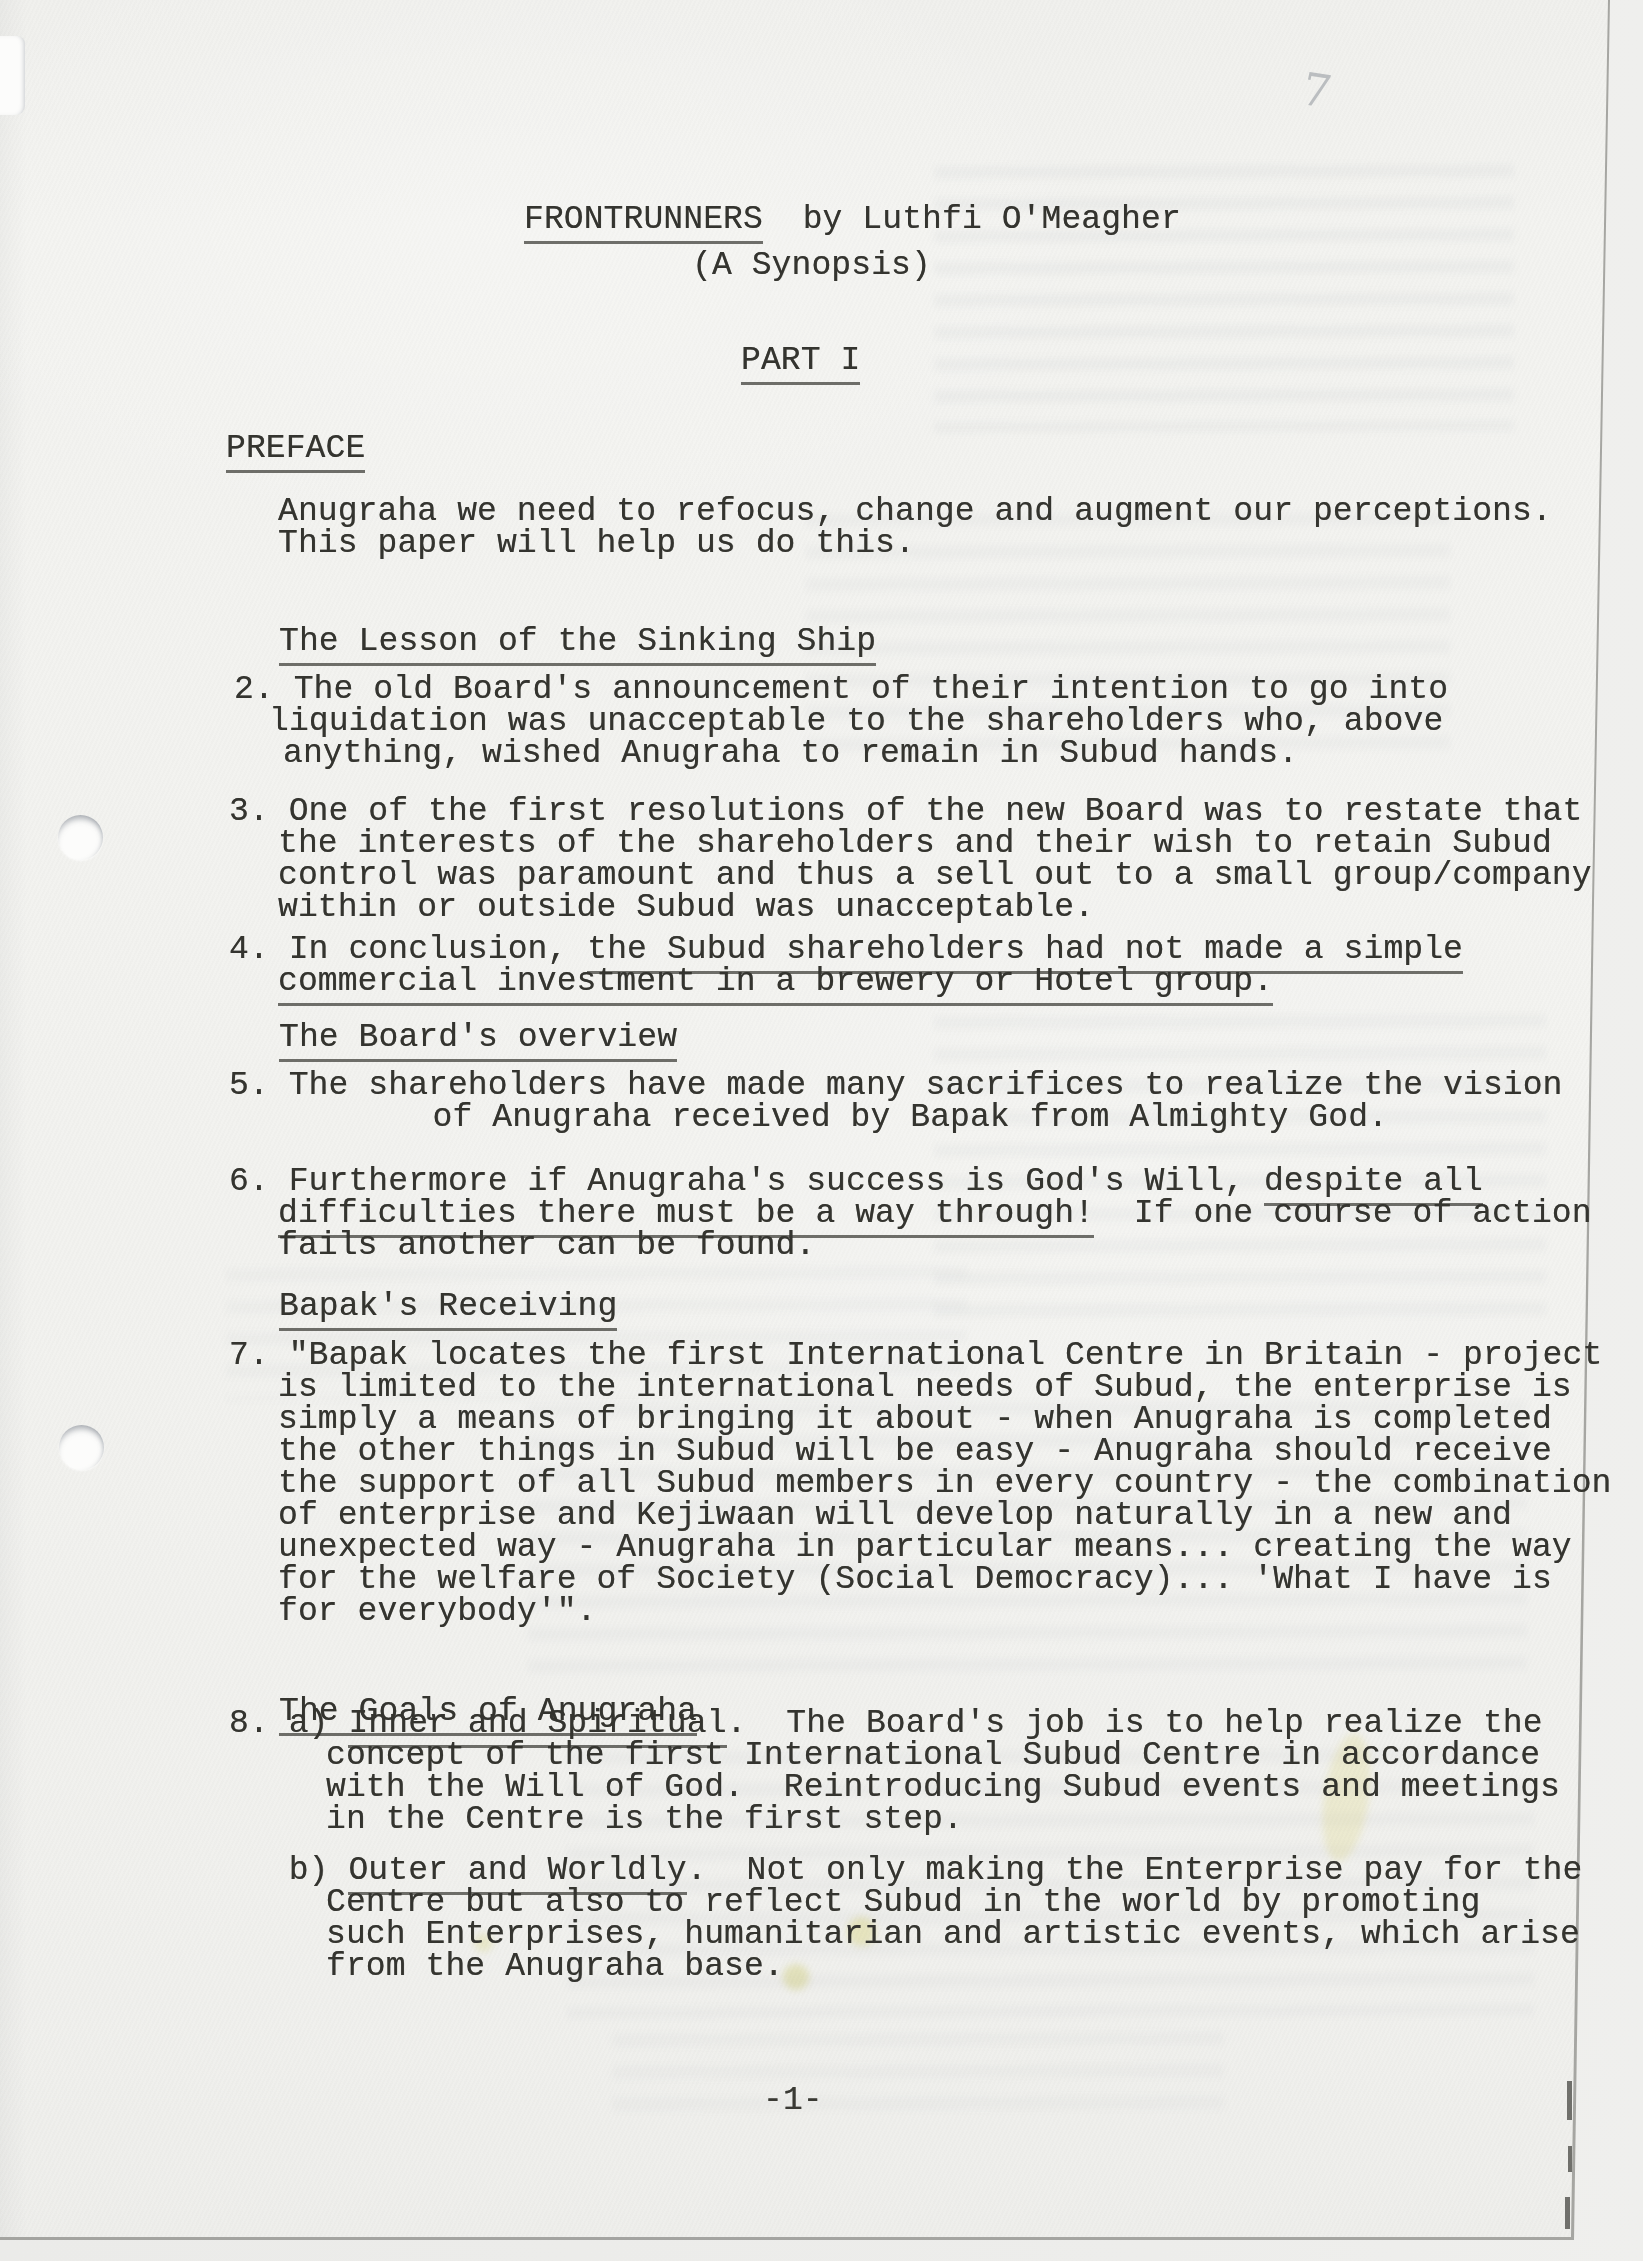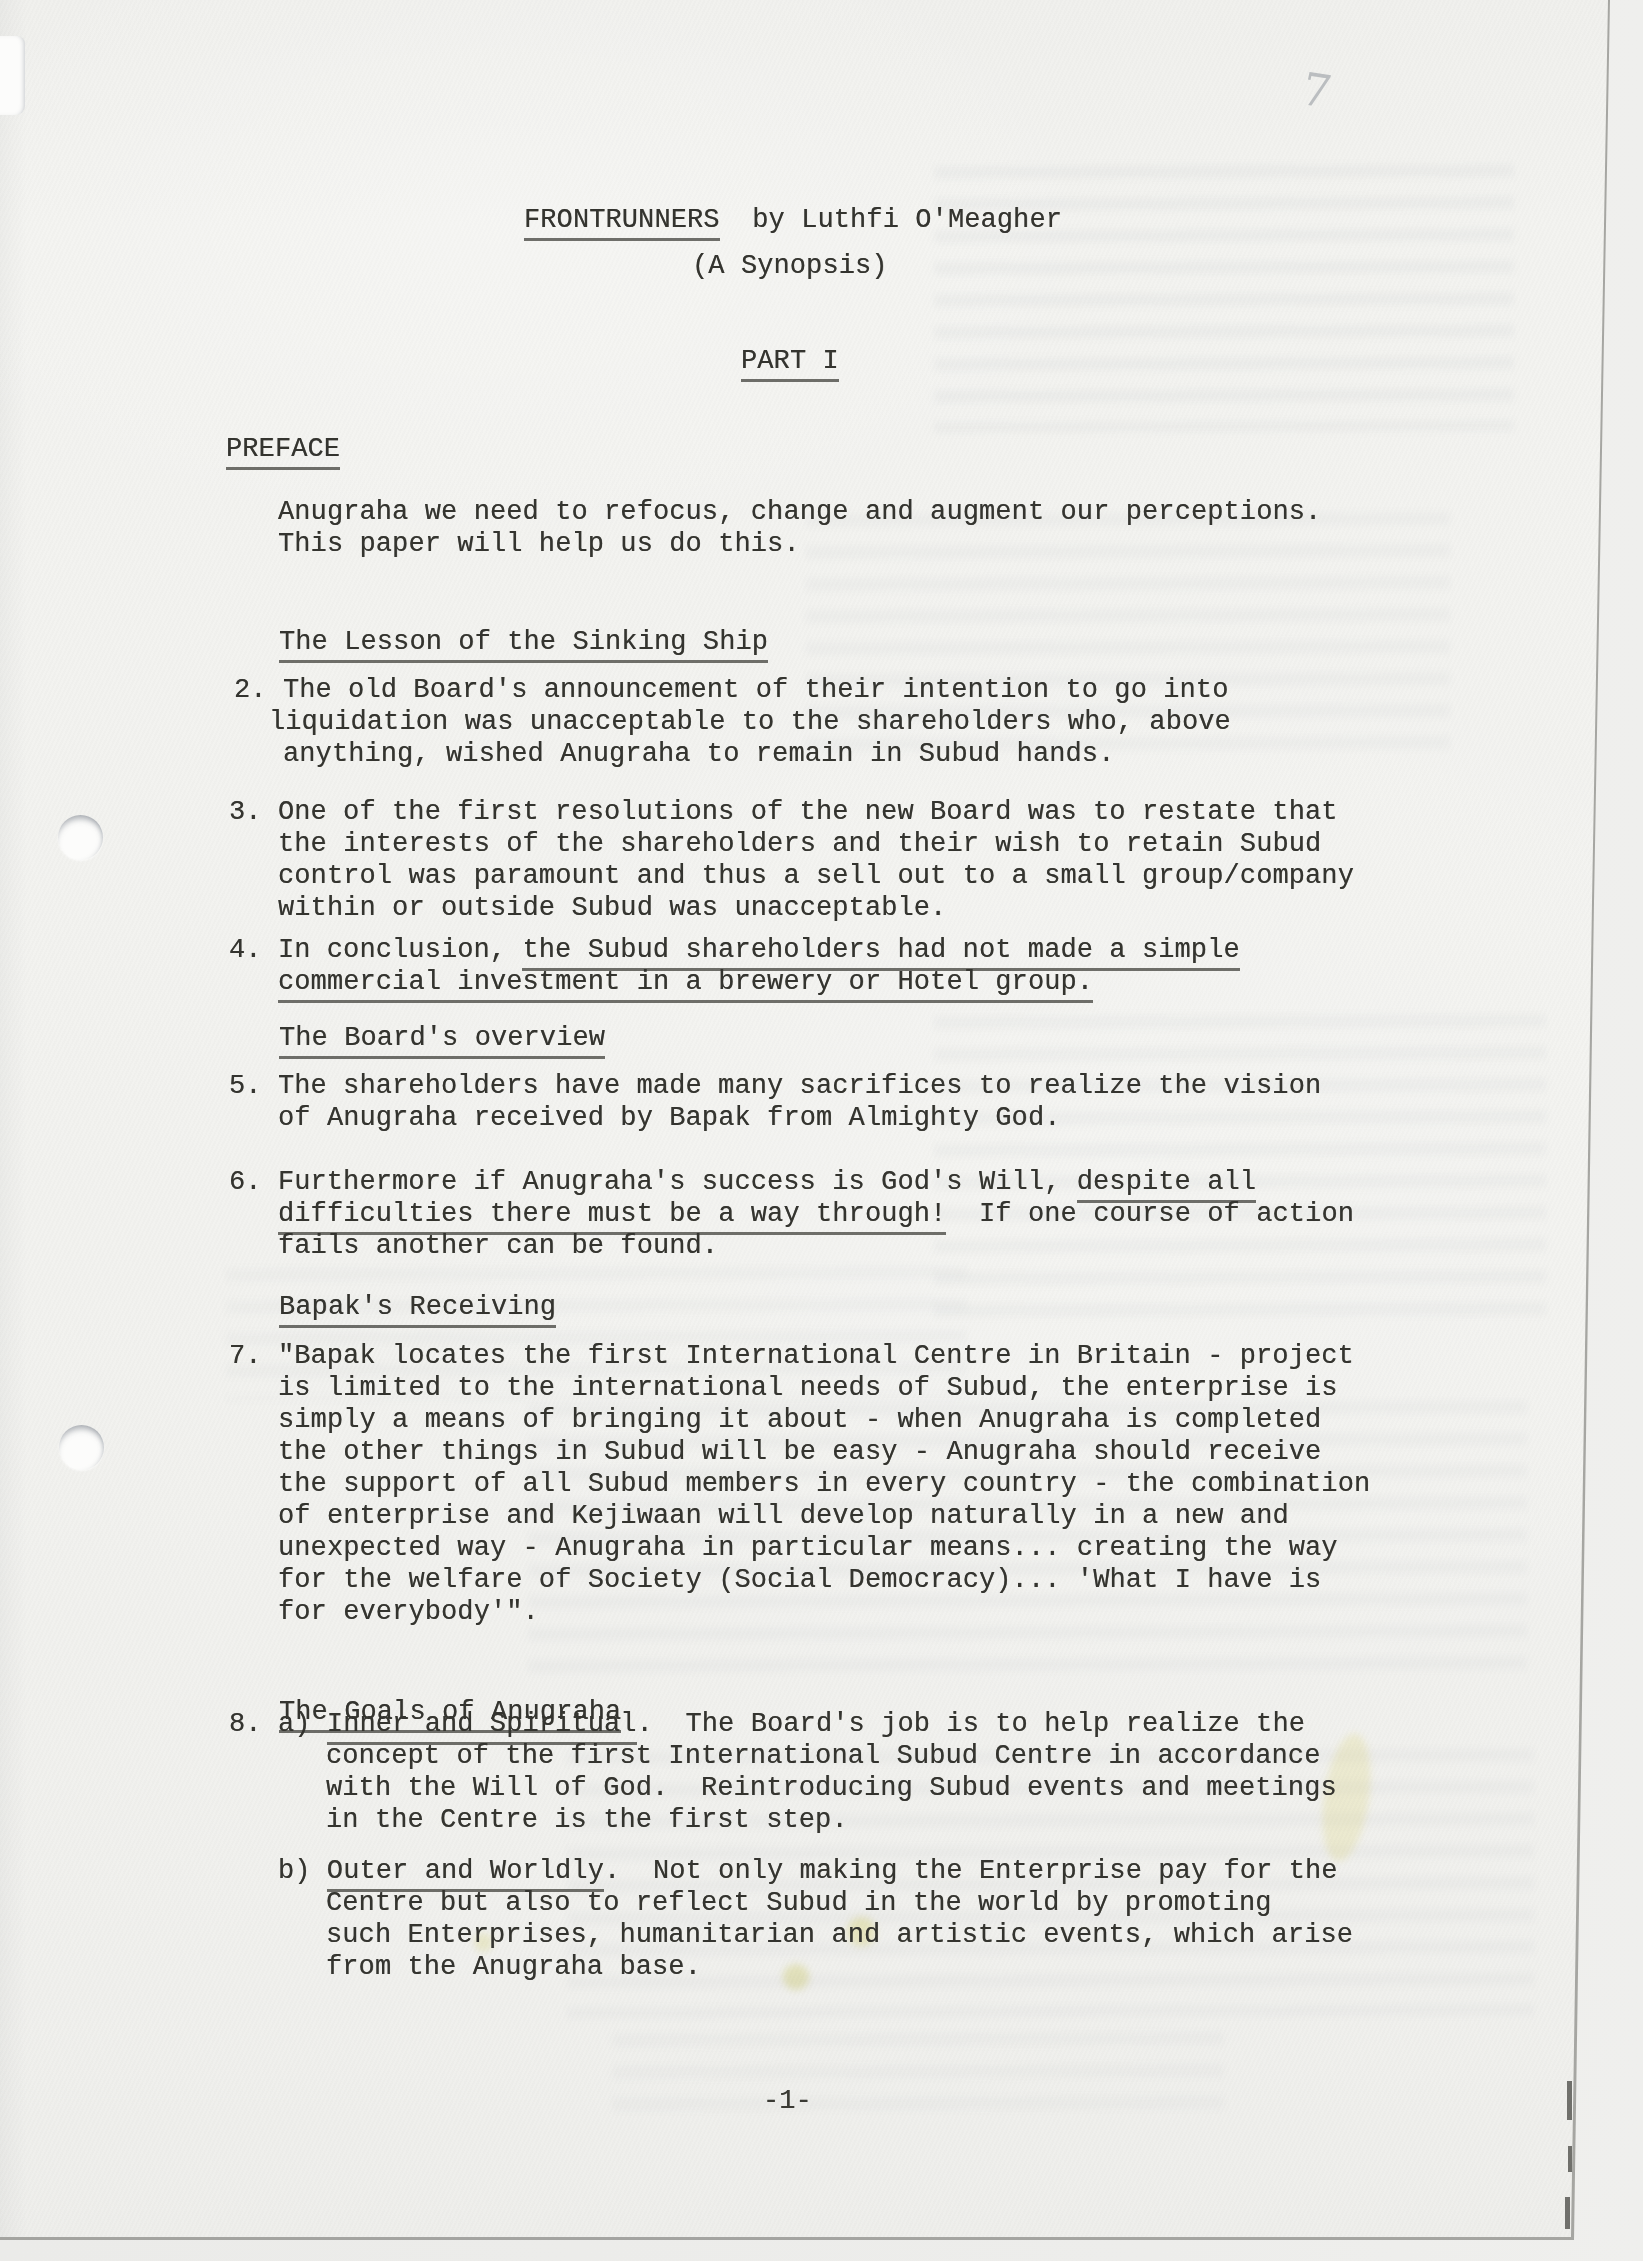--- a/index.html
+++ b/index.html
@@ -24,21 +24,21 @@
       radial-gradient(1353px 967px at 68% 52%, rgba(255,255,255,.16), transparent 65%),
       linear-gradient(90deg, rgba(105,110,115,.055), rgba(0,0,0,0) 27px),
       repeating-linear-gradient(115deg, rgba(255,255,255,.015) 0 1.9px, rgba(0,0,0,.012) 1.9px 3.9px),
       linear-gradient(180deg,#f0f0ed 0%,#f3f3f0 10%,#f2f2ef 55%,#f0f0ed 88%,#eeeeeb 100%);
     clip-path:polygon(0 0,1608px 0,1592px 902px,1571px 2237px,0 2237px);
   }
 
   
   .hline,.block{
     position:absolute;
-    font-size:27px;line-height:32px;
+    font-size:33px;line-height:32px;
     color:#34342f;
     white-space:pre;
     text-shadow:0 0 0.6px rgba(52,52,47,.45), 0.3px 0.3px 0 rgba(52,52,47,.3);
     letter-spacing:0.1px;
   }
   .line{white-space:pre;height:32px;}
   .useg{
     border-bottom:3.2px solid rgba(58,58,52,.72);
     padding-bottom:3.2px;
   }
@@ -106,21 +106,21 @@
   <div class="hline" style="left:741px;top:345px;text-align:right;"><span class="useg">PART I</span></div>
   <div class="hline" style="left:226px;top:433px;"><span class="useg">PREFACE</span></div>
 
   <div id="body-blocks">
       <div class="block" style="top: 496px; left: 229px;"><div class="line" style="margin-left: 49px; text-align: center;"><span>Anugraha we need to refocus, change and augment our perceptions.</span></div><div class="line" style="margin-left: 49px;"><span>This paper will help us do this.</span></div></div>
       <div class="block" style="top: 626px; left: 279px;"><span class="useg">The Lesson of the Sinking Ship</span></div>
       <div class="block" style="top: 674px; left: 234px;"><div class="line"><span>2. The old Board's announcement of their intention to go into</span></div><div class="line" style="margin-left: 35px;"><span>liquidation was unacceptable to the shareholders who, above</span></div><div class="line" style="margin-left: 49px;"><span>anything, wished Anugraha to remain in Subud hands.</span></div></div>
       <div class="block" style="top: 796px; left: 229px;"><div class="line"><span>3. One of the first resolutions of the new Board was to restate that</span></div><div class="line" style="margin-left: 49px;"><span>the interests of the shareholders and their wish to retain Subud</span></div><div class="line" style="margin-left: 49px;"><span>control was paramount and thus a sell out to a small group/company</span></div><div class="line" style="margin-left: 49px;"><span>within or outside Subud was unacceptable.</span></div></div>
       <div class="block" style="top: 934px; left: 229px;"><div class="line"><span>4. In conclusion, </span><span class="useg">the Subud shareholders had not made a simple</span></div><div class="line" style="margin-left: 49px;"><span class="useg">commercial investment in a brewery or Hotel group.</span></div></div>
       <div class="block" style="top: 1022px; left: 279px;"><span class="useg">The Board's overview</span></div>
-      <div class="block" style="top: 1070px; left: 229px;"><div class="line"><span>5. The shareholders have made many sacrifices to realize the vision</span></div><div class="line" style="margin-left: 49px;"><span>of Anugraha received by Bapak from Almighty God.</span></div></div>
+      <div class="block" style="top: 1070px; left: 229px;"><div class="line"><span>5. The shareholders have made many sacrifices to realize the vision</span></div><div class="line" style="margin-left: 29px; text-align: center;"><span>of Anugraha received by Bapak from Almighty God.</span></div></div>
       <div class="block" style="top: 1166px; left: 229px;"><div class="line"><span>6. Furthermore if Anugraha's success is God's Will, </span><span class="useg">despite all</span></div><div class="line" style="margin-left: 49px;"><span class="useg">difficulties there must be a way through!</span><span>  If one course of action</span></div><div class="line" style="margin-left: 49px;"><span>fails another can be found.</span></div></div>
       <div class="block" style="top: 1291px; left: 279px;"><span class="useg">Bapak's Receiving</span></div>
       <div class="block" style="top: 1340px; left: 229px;"><div class="line"><span>7. "Bapak locates the first International Centre in Britain - project</span></div><div class="line" style="margin-left: 49px;"><span>is limited to the international needs of Subud, the enterprise is</span></div><div class="line" style="margin-left: 49px;"><span>simply a means of bringing it about - when Anugraha is completed</span></div><div class="line" style="margin-left: 49px;"><span>the other things in Subud will be easy - Anugraha should receive</span></div><div class="line" style="margin-left: 49px;"><span>the support of all Subud members in every country - the combination</span></div><div class="line" style="margin-left: 49px;"><span>of enterprise and Kejiwaan will develop naturally in a new and</span></div><div class="line" style="margin-left: 49px;"><span>unexpected way - Anugraha in particular means... creating the way</span></div><div class="line" style="margin-left: 49px;"><span>for the welfare of Society (Social Democracy)... 'What I have is</span></div><div class="line" style="margin-left: 49px;"><span>for everybody'".</span></div></div>
       <div class="block" style="top: 1661px; left: 279px; margin-top: 35px;"><span class="useg">The Goals of Anugraha</span></div>
       <div class="block" style="top: 1708px; left: 229px;"><div class="line"><span>8. a) </span><span class="useg">Inner and Spiritual</span><span>.  The Board's job is to help realize the</span></div><div class="line" style="margin-left: 97px;"><span>concept of the first International Subud Centre in accordance</span></div><div class="line" style="margin-left: 97px;"><span>with the Will of God.  Reintroducing Subud events and meetings</span></div><div class="line" style="margin-left: 97px;"><span>in the Centre is the first step.</span></div></div>
       <div class="block" style="top: 1855px; left: 229px;"><div class="line"><span>   b) </span><span class="useg">Outer and Worldly</span><span>.  Not only making the Enterprise pay for the</span></div><div class="line" style="margin-left: 97px;"><span>Centre but also to reflect Subud in the world by promoting</span></div><div class="line" style="margin-left: 97px;"><span>such Enterprises, humanitarian and artistic events, which arise</span></div><div class="line" style="margin-left: 97px;"><span>from the Anugraha base.</span></div></div>
     </div>
 
   <div class="hline foot" style="left:763px;top:2085px;">-1-</div>
 </div>

